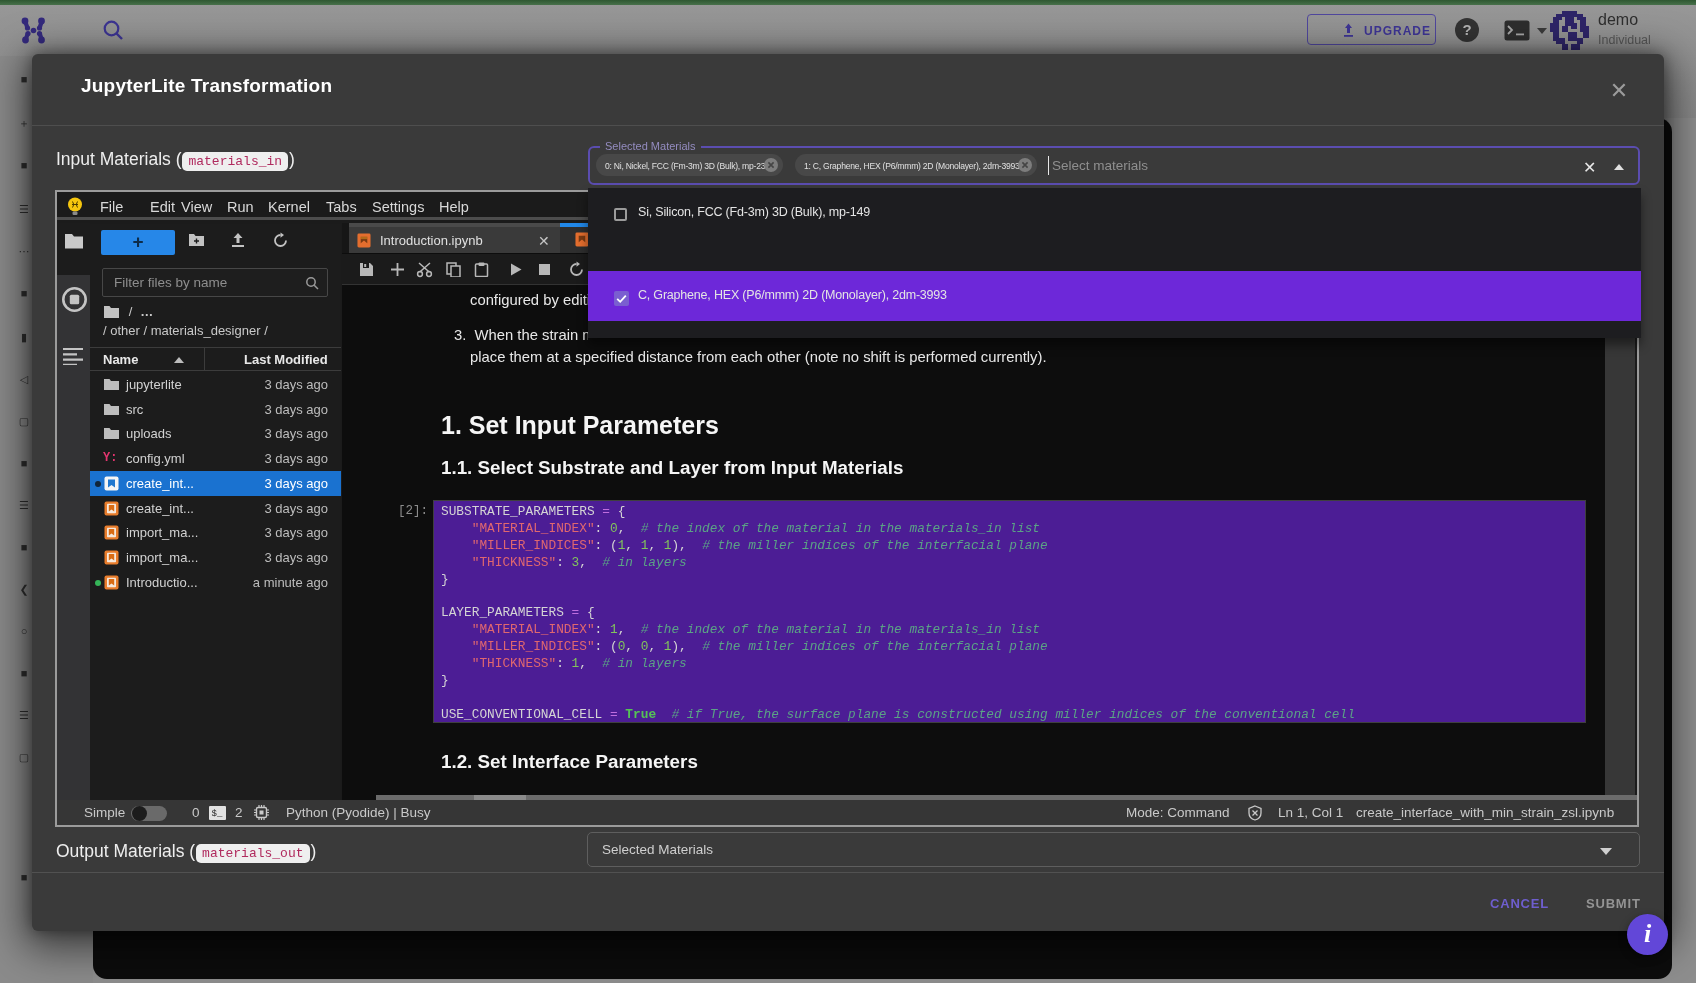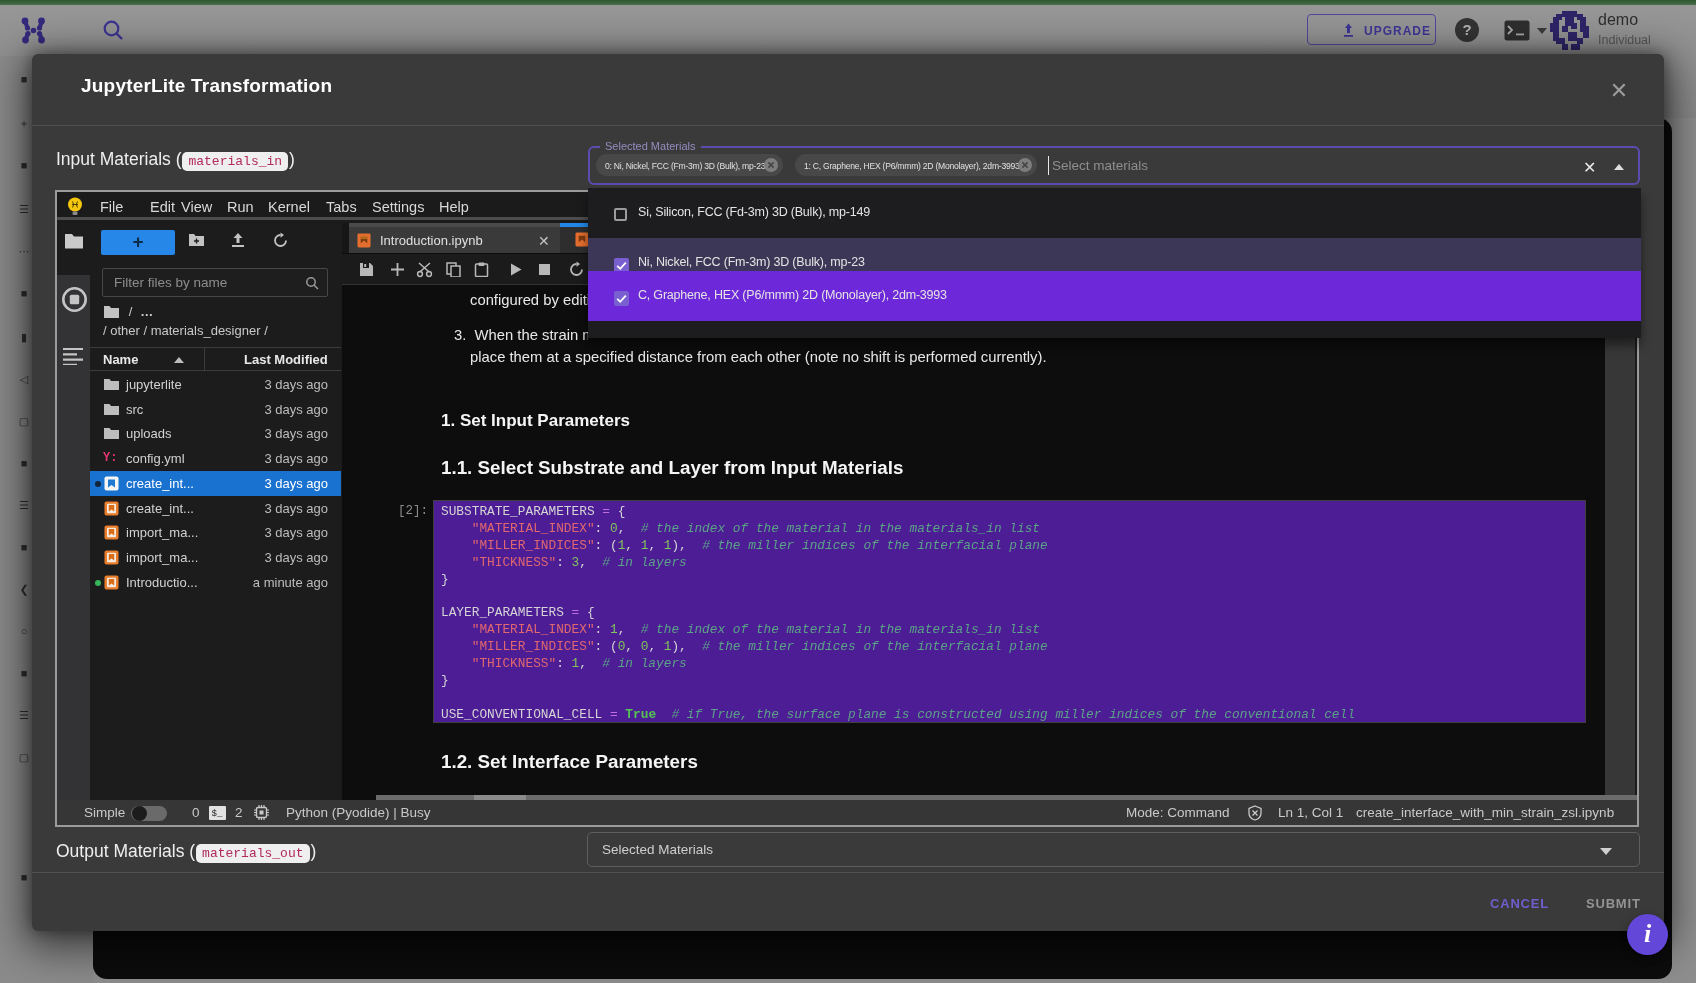--- a/index.html
+++ b/index.html
@@ -77,21 +77,21 @@
 #nbtab1 { position:absolute; left:7px; top:0px; width:213px; height:30px; background:#3a3a3a; border-top:4px solid #4a4a4a; border-right:2px solid #1b1b1b; }
 #nbtab1 .ttl { position:absolute; left:25px; top:6px; color:#e0e0e0; font-size:13px;margin-left:6px; }
 #nbtab1 .tx { position:absolute; left:189px; top:6px; color:#c5c5c5; font-size:14px; }
 #nbtab2 { position:absolute; left:218px; top:0px; width:120px; height:30px; background:#2e2e2e; border-top:4px solid #2188e8; }
 #nbtool { left:285px; top:62px; width:1293px; height:31px; background:#191919; border-bottom:1px solid #333; }
 #nbcontent { left:285px; top:93px; width:1293px; height:515px; background:#0d0d0d; overflow:hidden; }
 
 #jpstatus .st { position:absolute; top:5px; color:#c9c9c9; font-size:13.5px; }
 
 .md { color:#e8e8e8; font-size:14.8px; white-space:nowrap; }
-.h1 { color:#f5f5f5; font-size:17px; font-weight:bold; white-space:nowrap; }
+.h1 { color:#f5f5f5; font-size:25px; font-weight:bold; white-space:nowrap; }
 .h2 { color:#f5f5f5; font-size:18.8px; font-weight:bold; white-space:nowrap; }
 #cellprompt { left:56px; top:219px; color:#8d8d8d; font-family:"Liberation Mono",monospace; font-size:12.5px; }
 #cell1 { left:91px; top:215px; width:1153px; height:223px; background:#4c1d95; border:1px solid #3f3f3f; }
 #code1 { position:absolute; left:7px; top:3px; font-family:"Liberation Mono",monospace; font-size:12.8px; line-height:16.9px; color:#d4d4d4; }
 .cv { color:#d4d4d4; }
 .co { color:#c06ede; }
 .cs { color:#e0676f; }
 .cn { color:#82c45c; }
 .cc { color:#5ba386; font-style:italic; }
 .ck { color:#55c255; font-weight:bold; }
@@ -478,27 +478,20 @@
     <div id="mcursor"></div>
     <span id="mph">Select materials</span>
     <span id="mclear">✕</span>
     <div id="mcaret"></div>
   </div>
   <div class="abs" id="mlist">
     <div class="mrow" style="top:0px;background:#1d1d20">
       <span class="cbx off"></span>
         <span class="mrtxt">Si, Silicon, FCC (Fd-3m) 3D (Bulk), mp-149</span>
       </div>
-    <div class="mrow" style="top:50px;background:#3c3756">
-      <span class="cbx on"><svg width="15" height="15" viewBox="0 0 15 15">
-            <rect width="15" height="15" rx="2" fill="#7a5fd0"></rect>
-            <path d="M3.2 7.8 L6.2 10.8 L11.8 4.6" stroke="#fff" stroke-width="1.8" fill="none"></path>
-          </svg></span>
-        <span class="mrtxt">Ni, Nickel, FCC (Fm-3m) 3D (Bulk), mp-23</span>
-      </div>
     <div class="mrow" style="top:83px;background:#6d28d9">
       <span class="cbx on"><svg width="15" height="15" viewBox="0 0 15 15">
             <rect width="15" height="15" rx="2" fill="#7a5fd0"></rect>
             <path d="M3.2 7.8 L6.2 10.8 L11.8 4.6" stroke="#fff" stroke-width="1.8" fill="none"></path>
           </svg></span>
         <span class="mrtxt">C, Graphene, HEX (P6/mmm) 2D (Monolayer), 2dm-3993</span>
       </div>
   </div>
 
   <div class="abs" id="infob">i</div>

